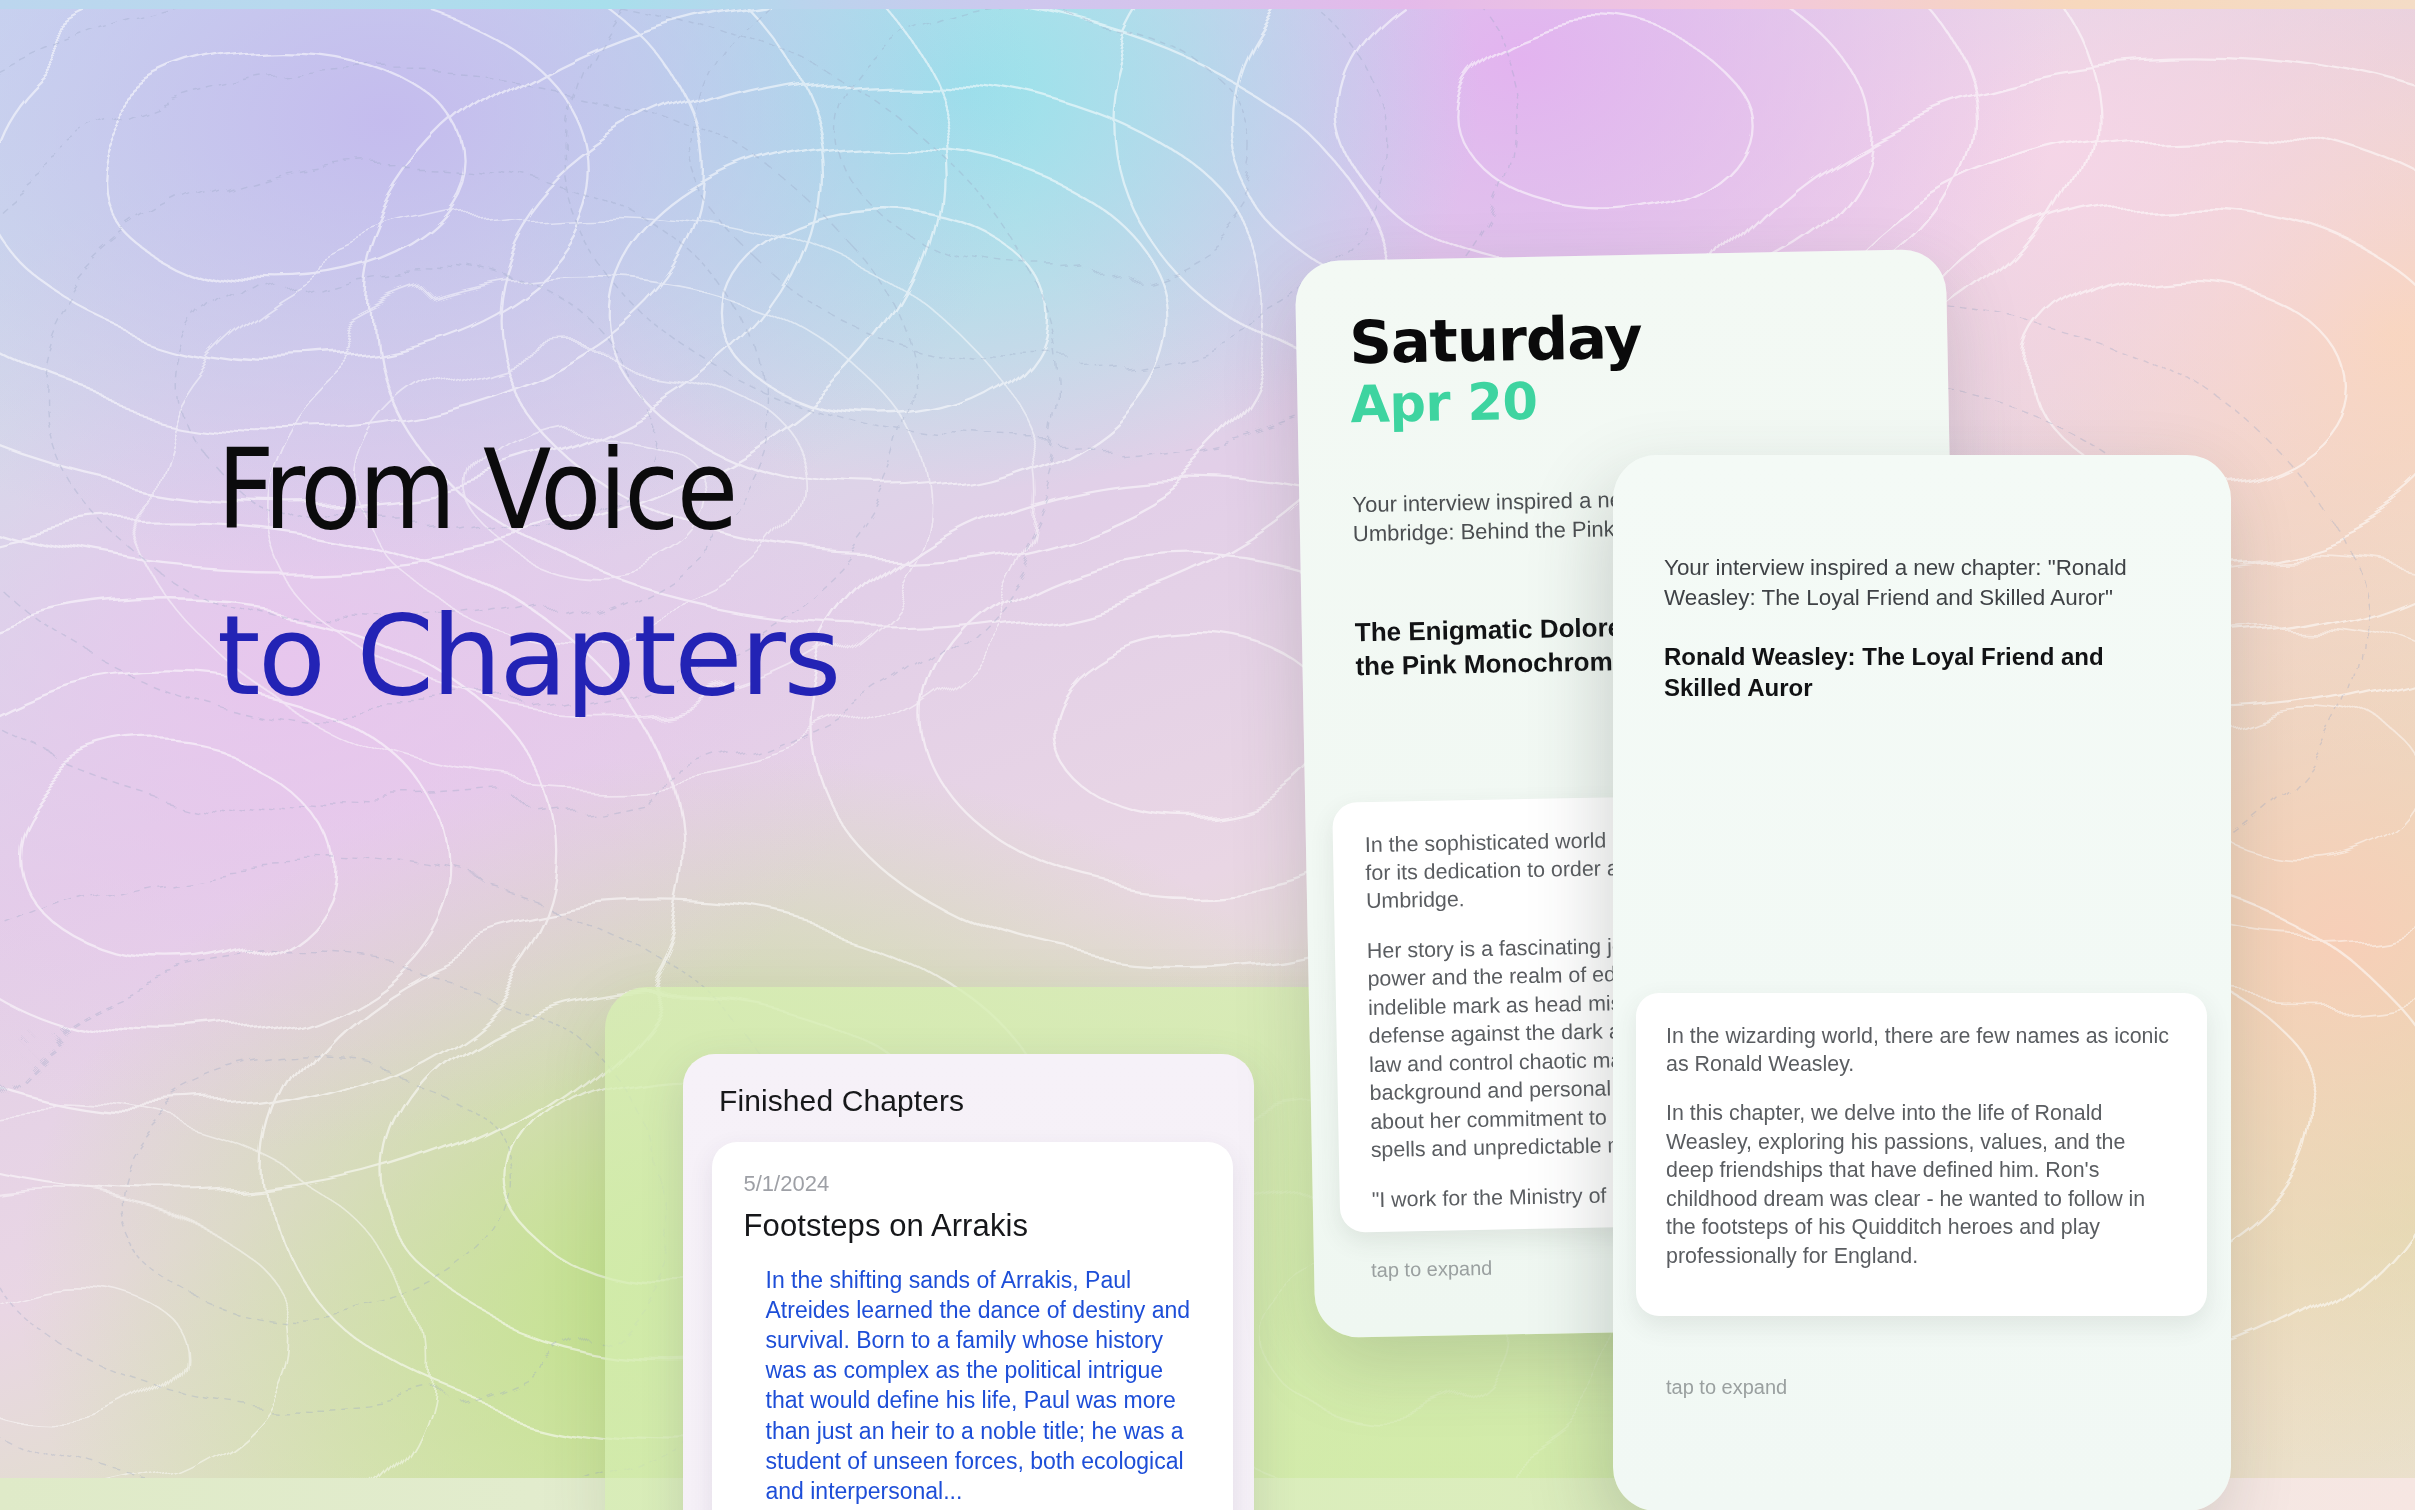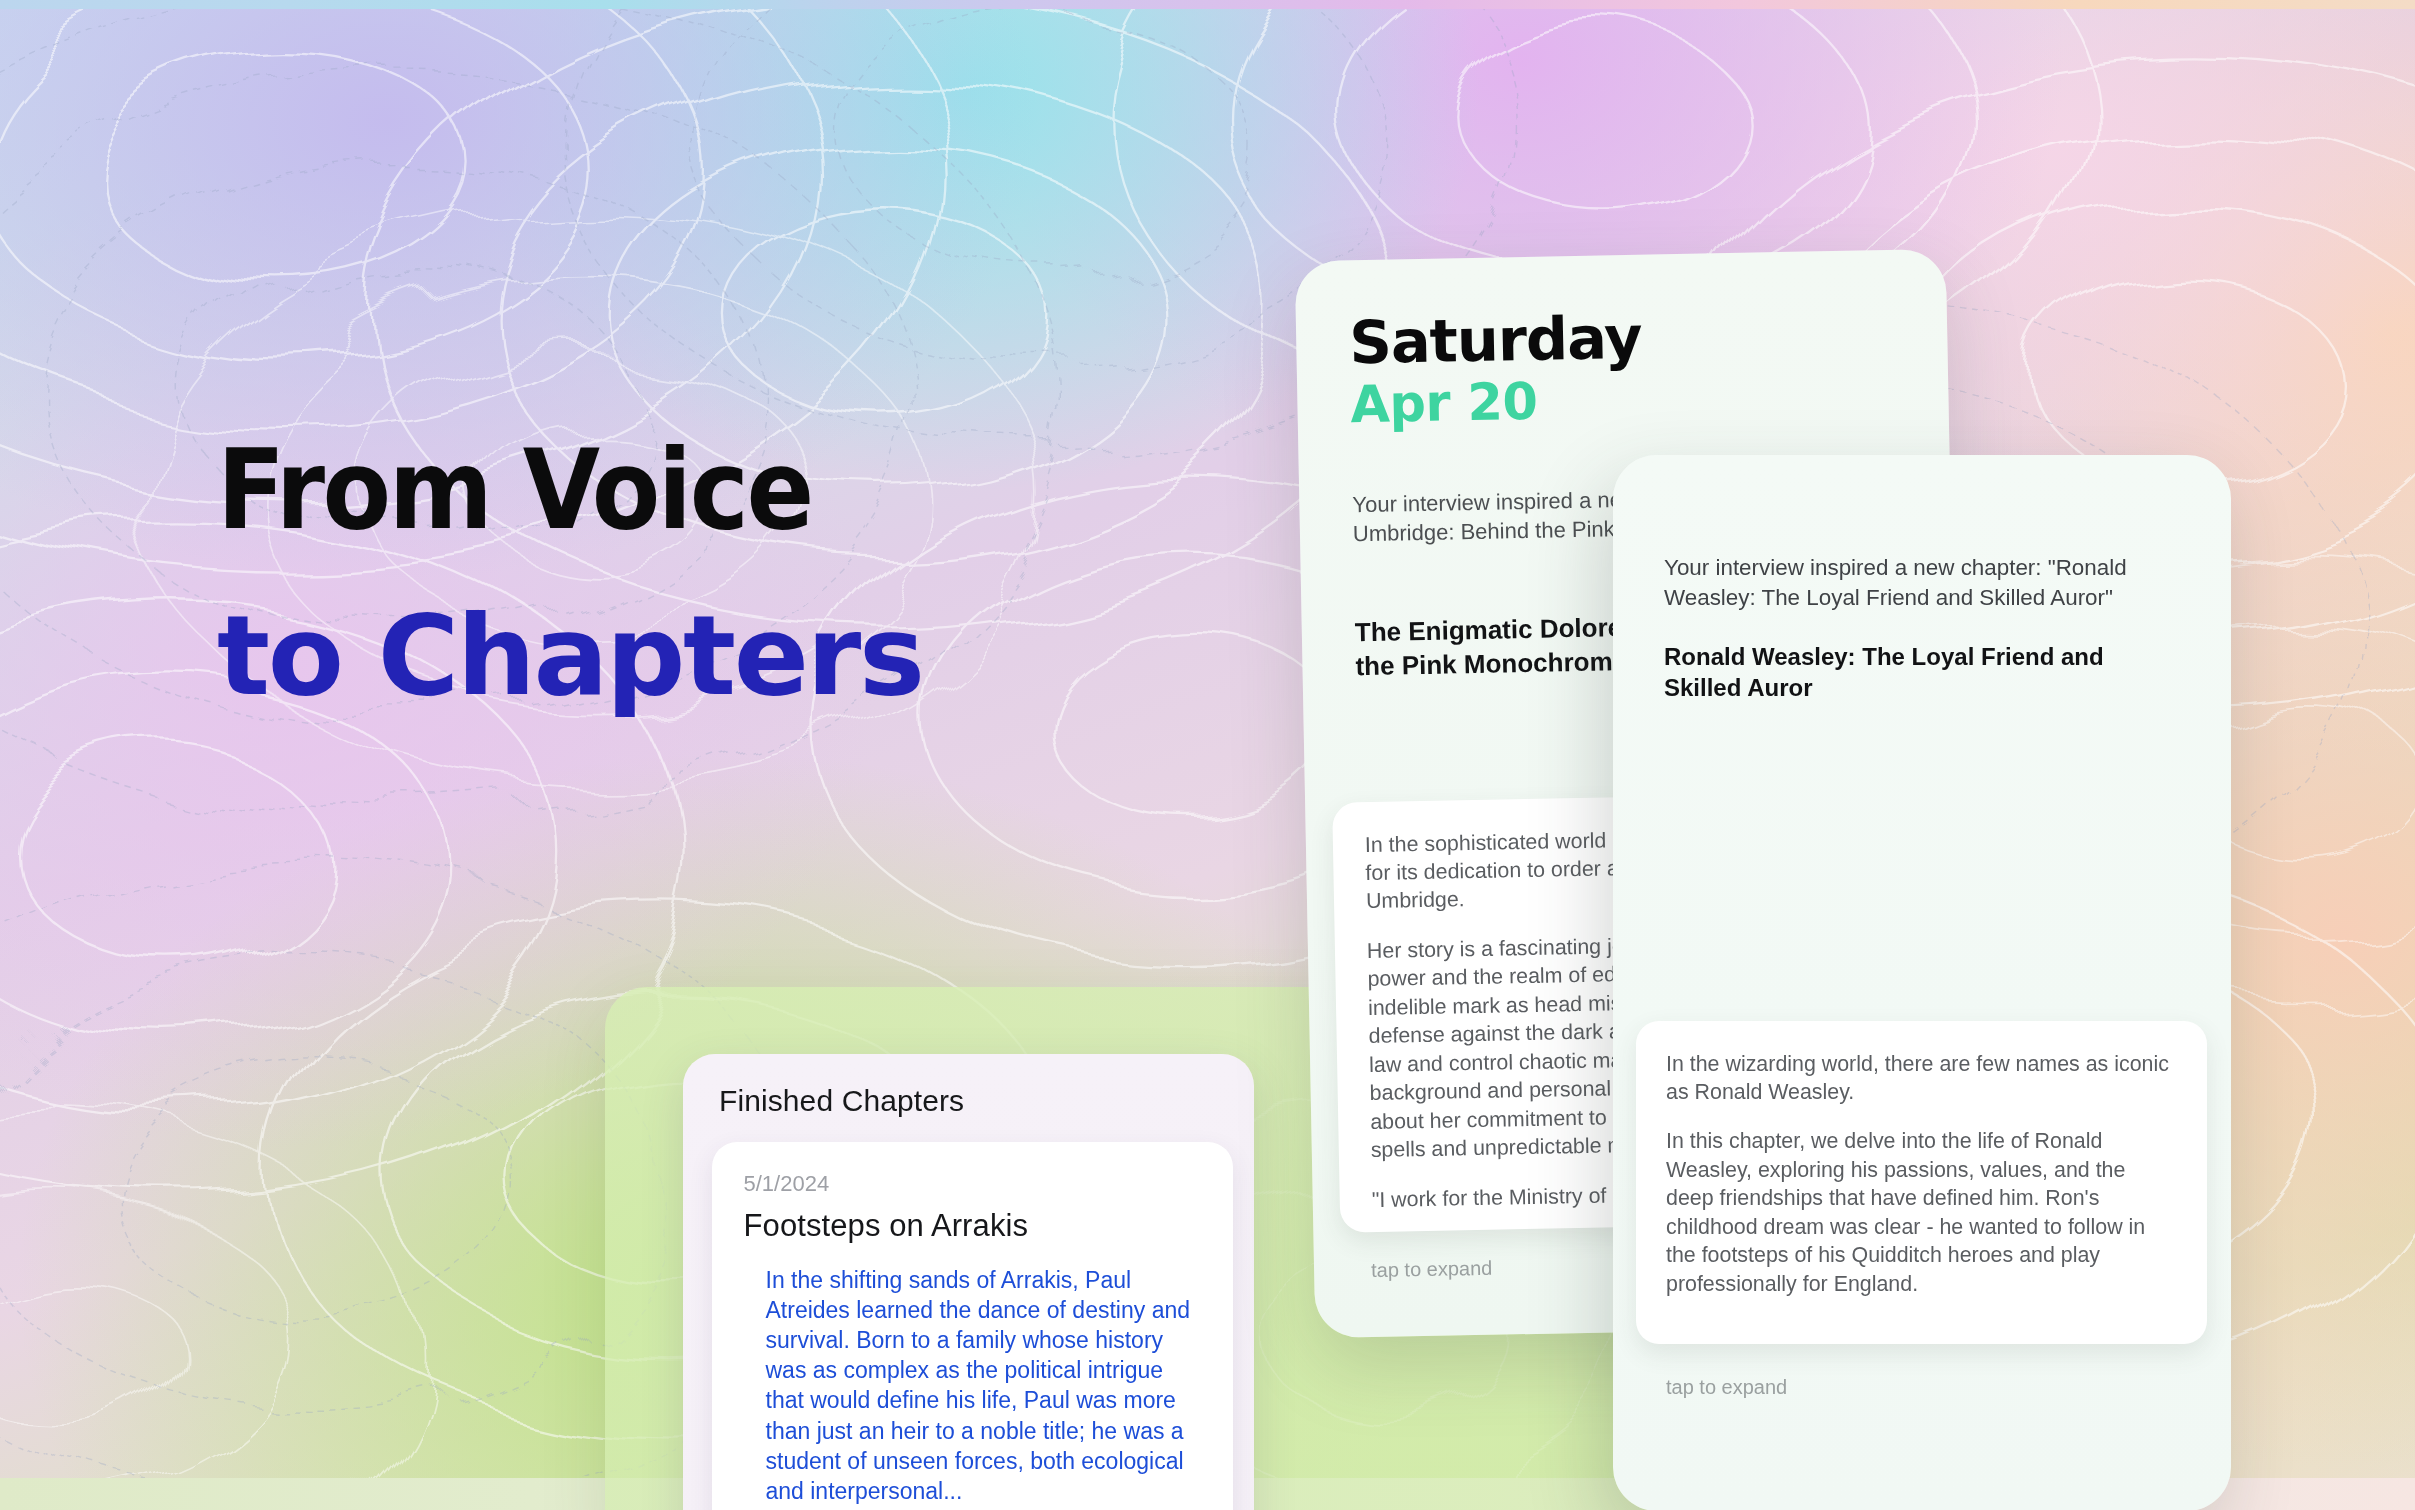--- a/index.html
+++ b/index.html
@@ -35,21 +35,21 @@
     position:absolute;left:0;right:0;bottom:0;height:32px;
     background:linear-gradient(90deg,#dfeac8 0%,#e2eccd 22%,#e9f0d6 42%,#eef0de 60%,#f3e9e4 78%,#f6e6e2 100%);
   }
   .bg-contours{position:absolute;inset:0;opacity:.55;mix-blend-mode:overlay;}
   .bg-contours2{position:absolute;inset:0;opacity:.33;}
 
   
   .headline{
     position:absolute;left:217px;top:434px;width:856px;
     letter-spacing:-2.4px;line-height:1.0;
-    font-weight:700;
+    font-weight:400;
     font-family:"DejaVu Sans","Liberation Sans",sans-serif;
   }
   .headline .l1{
     display:block;font-size:111px;color:#0b0b0c;
     font-stretch:condensed;
   }
   .headline .l2{
     display:block;font-size:111px;margin-top:55px;color:#2323b5;
   }
 
@@ -112,21 +112,21 @@
     box-shadow:-11.4px 28.5px 76px rgba(50,60,55,.20);
     padding:49px 0 0 51px;box-sizing:border-box;
   }
   #sun-day{font-size:44px;font-weight:800;color:#0a0a0b;line-height:1.0;letter-spacing:-0.8px;
            font-family:"DejaVu Sans","Liberation Sans",sans-serif;}
   #sun-date{font-size:39px;font-weight:800;color:#3ed4a0;line-height:1.05;margin-top:5.7px;letter-spacing:-0.4px;
             font-family:"DejaVu Sans","Liberation Sans",sans-serif;}
   #sun-intro{font-size:22.4px;line-height:1.34;color:#3f4246;margin-top:49px;width:518px;}
   #sun-chapter-title{font-size:24px;font-weight:700;line-height:1.30;color:#111214;margin-top:28px;width:514px;}
   #sun-body-box{
-    position:absolute;left:23px;top:566px;width:571px;height:323px;
+    position:absolute;left:23px;top:538px;width:571px;height:323px;
     background:#ffffff;border-radius:23px;box-shadow:0 9.5px 25px rgba(60,70,60,.10);
     padding:28.5px 30px 0 30px;box-sizing:border-box;overflow:hidden;
   }
   #sun-body-box p{margin:0 0 21px 0;font-size:21.4px;line-height:1.33;color:#5a5d61;}
   #sun-tap{position:absolute;left:53px;top:921px;font-size:20px;color:#9aa0a0;}
 </style>
 </head>
 <body>
 
 <div id="bg-root">

